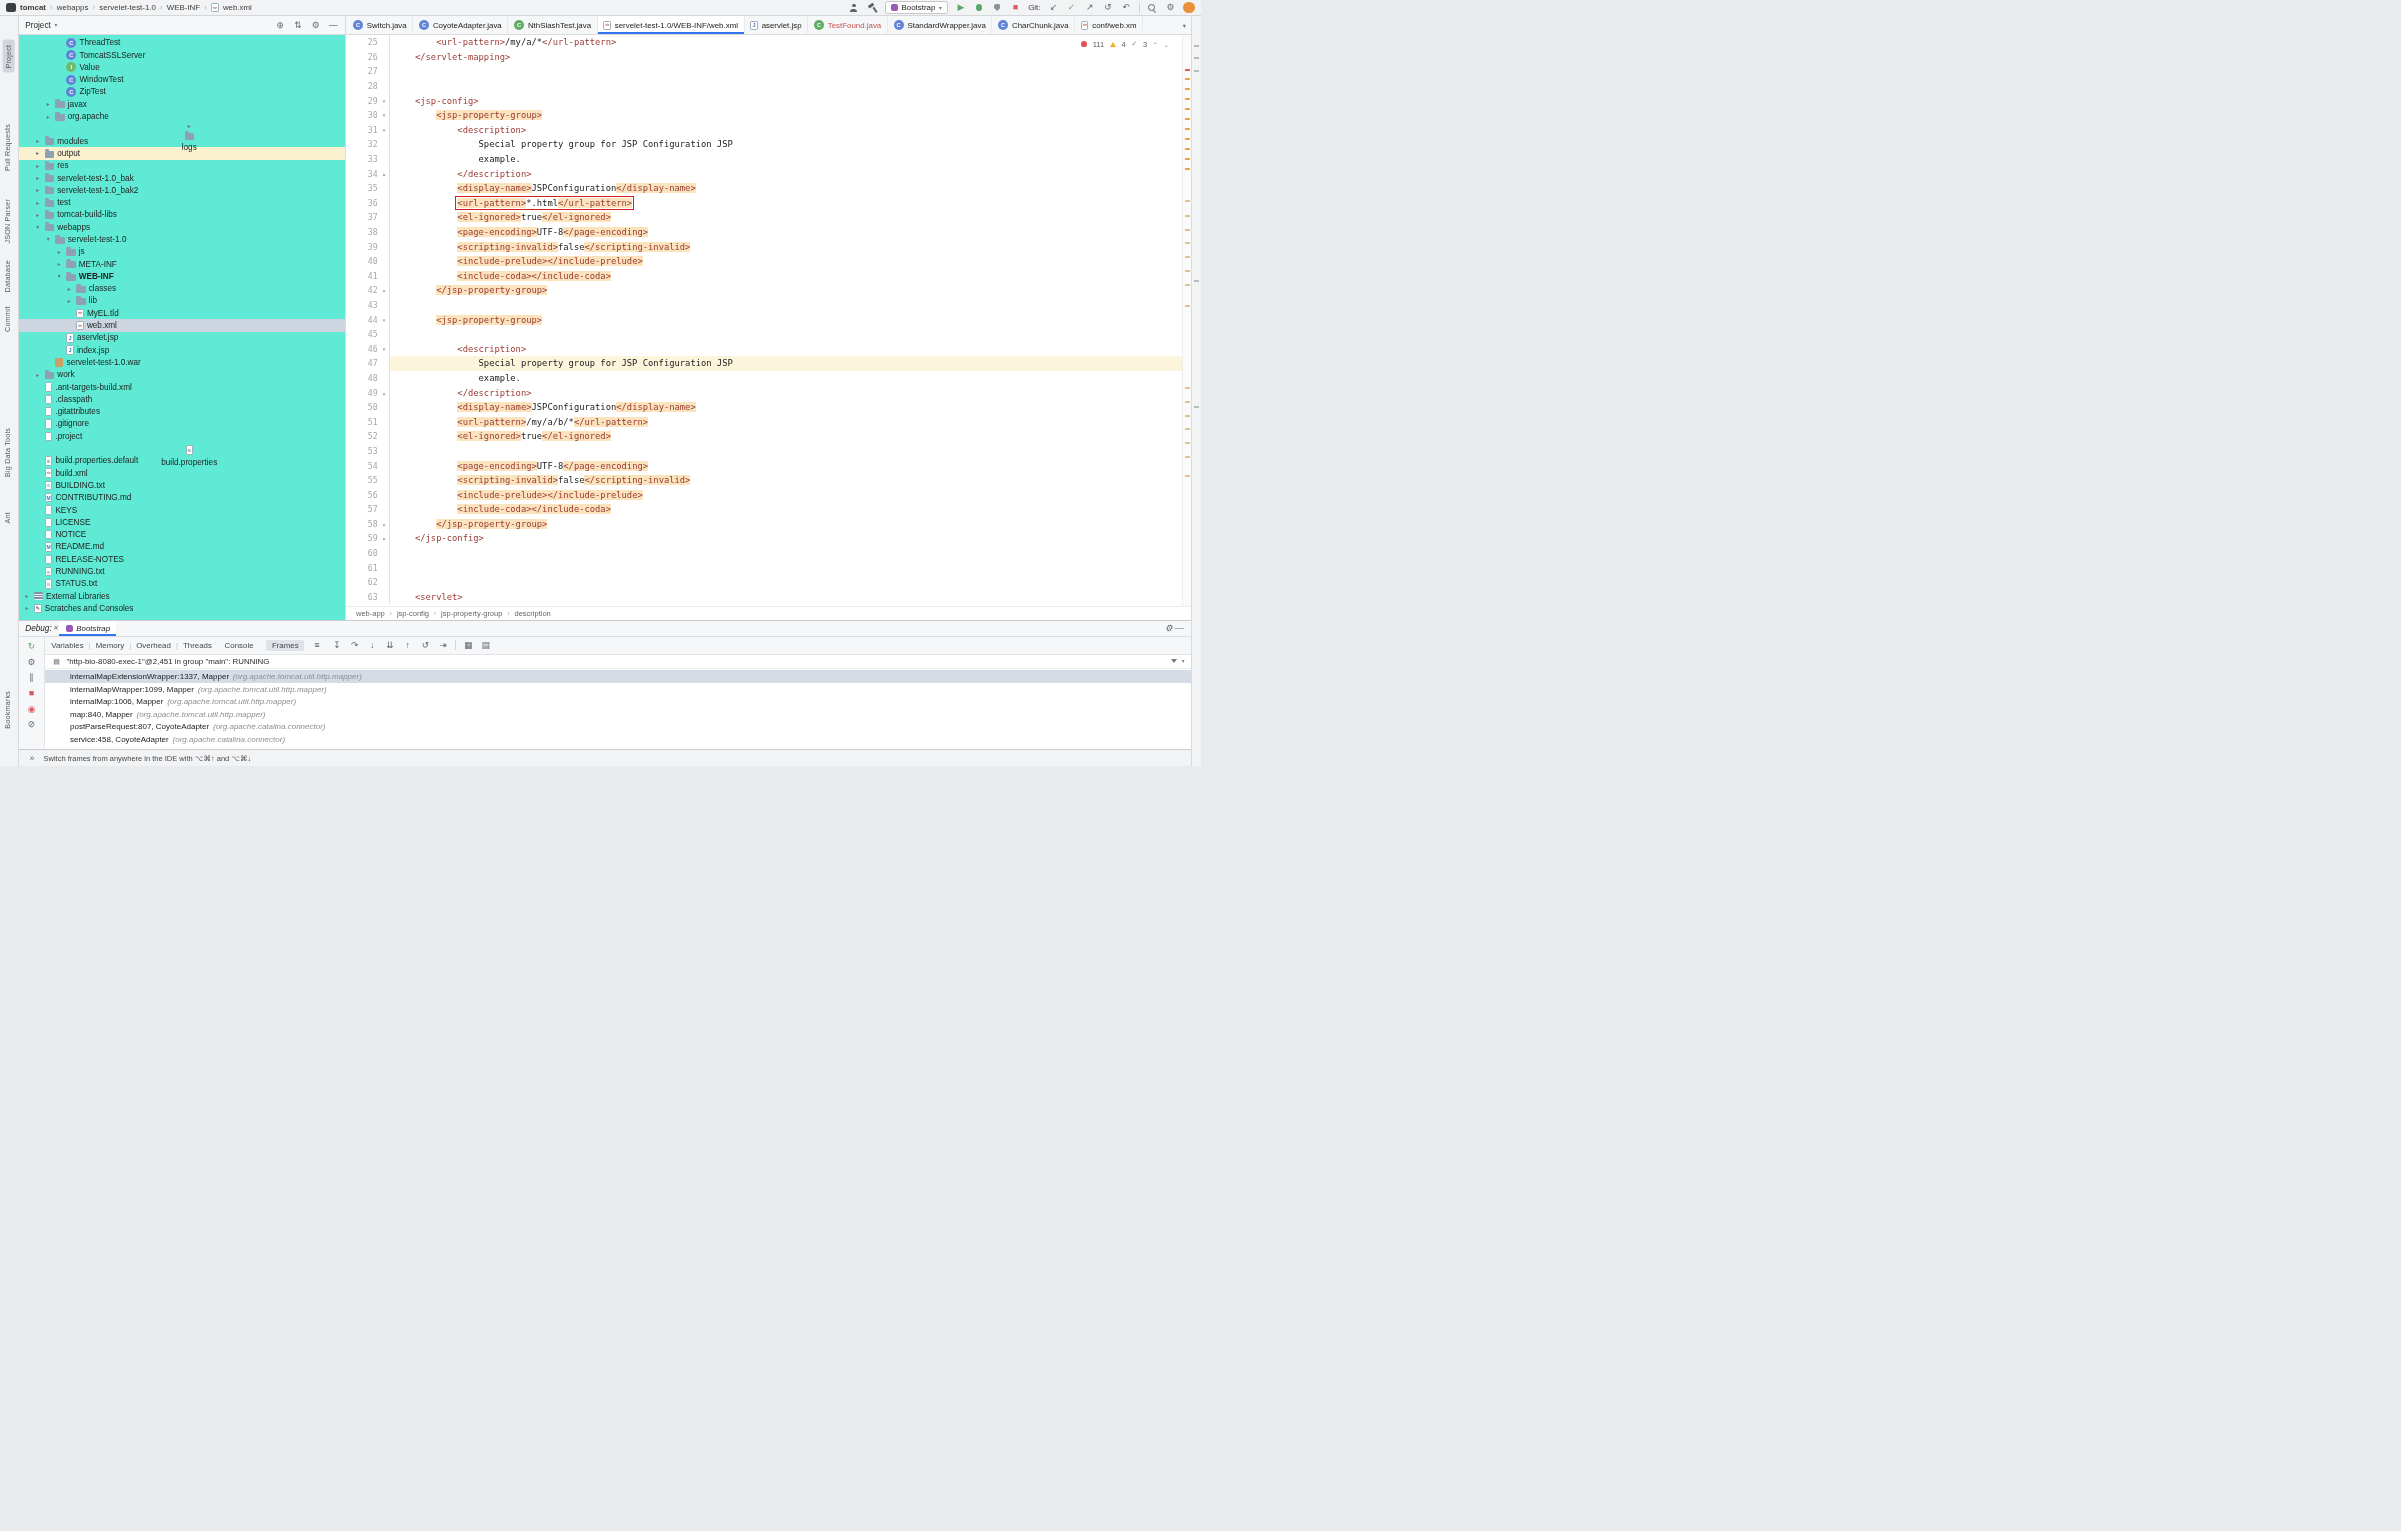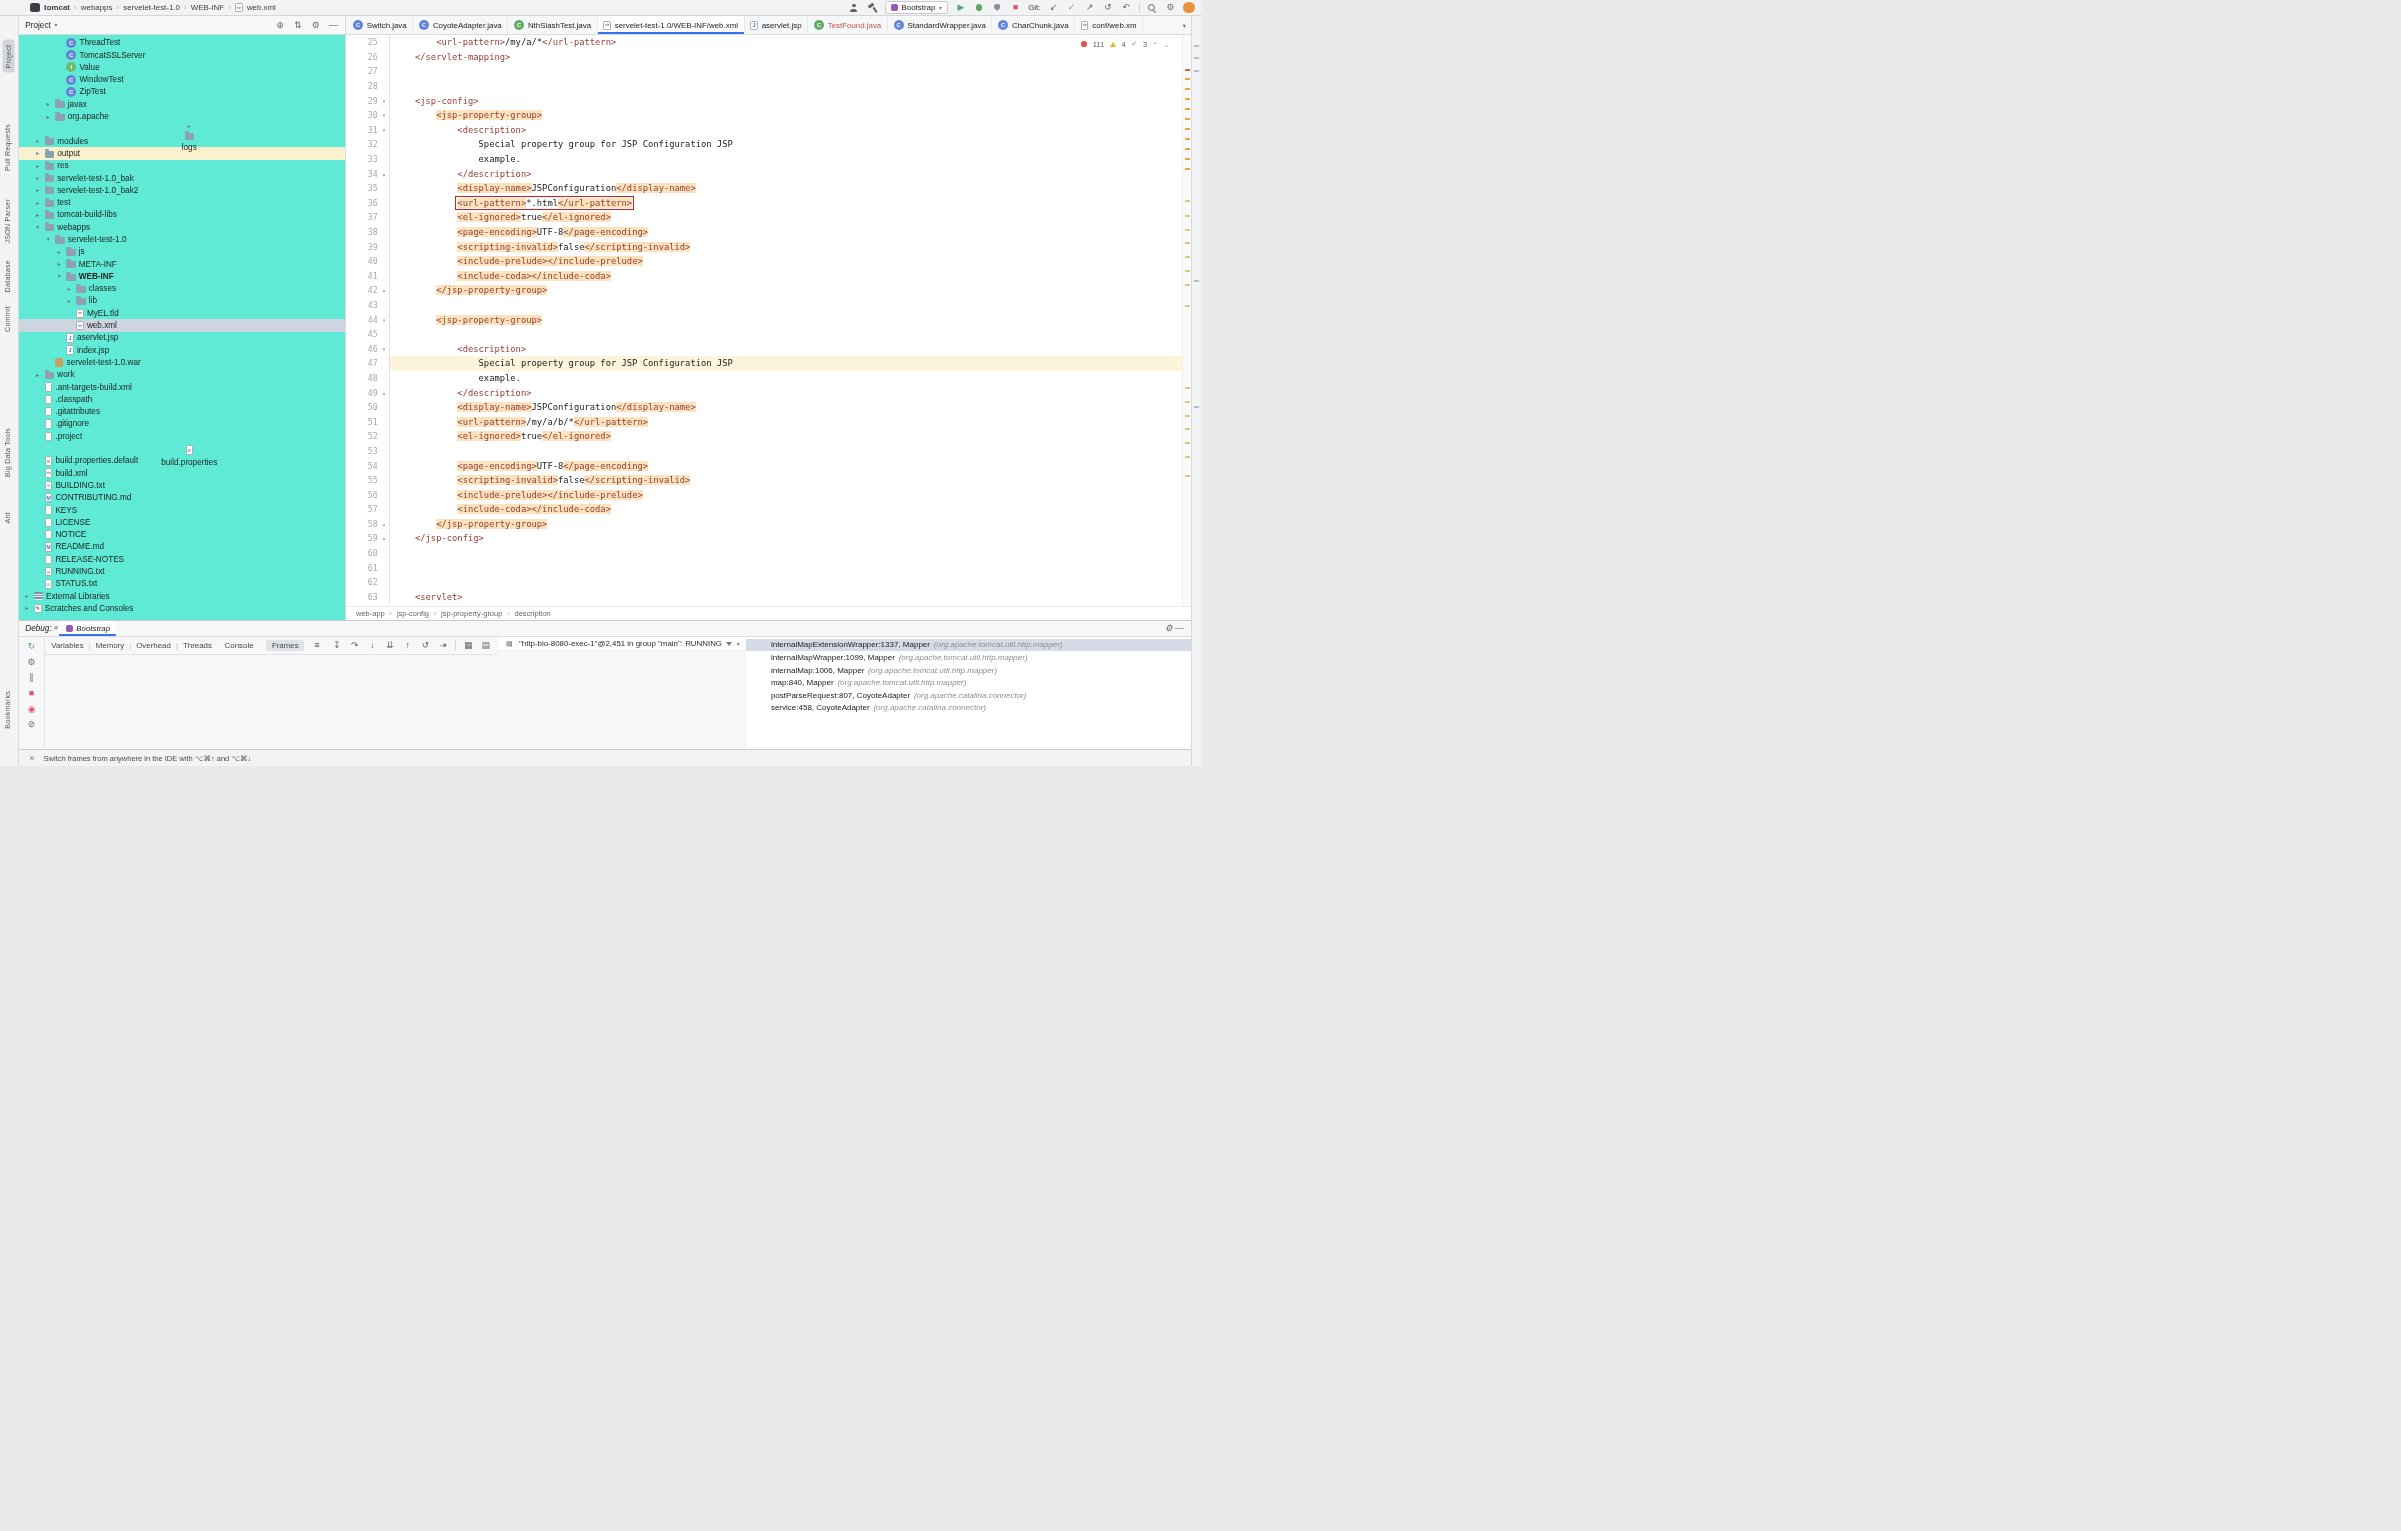--- a/index.html
+++ b/index.html
@@ -3,21 +3,21 @@
 <meta charset="utf-8">
 <style>
   * { box-sizing: border-box; margin: 0; padding: 0; }
   body { font-family: "Liberation Sans", sans-serif; background: #e9eaec; }
   .window { width: 1201px; height: 766px; background: #fff; position: relative; overflow: hidden;
             font-size: 8.2px; color: #1f1f1f; display: flex; flex-direction: column; }
 
   
   .titlebar { height: 16.3px; background: #f2f3f5; border-bottom: 0.6px solid #d5d6d8;
               display: flex; align-items: center; justify-content: space-between; padding: 0 6.3px; flex: none; }
-  .tb-left { display: flex; align-items: center; gap: 4.4px; font-size: 7.9px; color: #3c3c3c; margin-left: 24px; }
+  .tb-left { display: flex; align-items: center; gap: 4.4px; font-size: 7.9px; color: #3c3c3c; }
   .appicon { width: 9.4px; height: 9.4px; border-radius: 2.5px; background: #3b3f45; flex: none; }
   .tb-proj { font-weight: bold; }
   .tb-crumbs { display: flex; align-items: center; gap: 4.4px; }
   .tb-sep { color: #a0a0a0; font-size: 6.3px; }
   .tb-right { display: flex; align-items: center; gap: 7.5px; }
   .gi { display: inline-flex; align-items: center; justify-content: center; width: 10.7px; height: 10.7px;
         color: #60646a; font-size: 8.8px; line-height: 1; }
   .gi.green { color: #59a869; }
   .gi.red { color: #db5860; }
   .gi.xsmall { font-size: 6.3px; width: 7.5px; }
@@ -136,21 +136,21 @@
   .debug { height: 129px; flex: none; border-top: 0.6px solid #c9cbce; background: #f6f7f8;
            display: flex; flex-direction: column; }
   .dbg-head { height: 16.3px; flex: none; display: flex; align-items: center; padding: 0 6.3px;
               border-bottom: 0.6px solid #dcdee0; font-style: italic; }
   .dbg-label { font-size: 8.2px; }
   .dbg-tab { display: flex; align-items: center; gap: 3.8px; padding: 0 6.3px; height: 100%;
              background: #fff; box-shadow: inset 0 -1.9px 0 #3574f0; font-size: 7.9px; }
   .dbg-body { flex: 1; display: flex; min-height: 0; }
   .dbg-rail { width: 26px; flex: none; display: flex; flex-direction: column; align-items: center;
               gap: 5px; padding-top: 3.8px; border-right: 0.6px solid #e3e4e6; font-size: 8.2px; }
-  .dbg-right { flex: 1; display: flex; flex-direction: row; min-width: 0; }
+  .dbg-right { flex: 1; display: flex; flex-direction: column; min-width: 0; }
   .dbg-toolbar { height: 17.6px; flex: none; display: flex; align-items: center; gap: 7px; padding: 0 6.3px;
                  font-size: 7.9px; color: #45484c; border-bottom: 0.6px solid #e3e4e6; }
   .vsep { color: #c4c6c8; }
   .ftab { padding: 1.3px 5.7px; border-radius: 2.5px; }
   .ftab.active { background: #dfe3e8; }
   .dbg-icons { display: flex; gap: 7px; color: #67707a; font-size: 8.2px; margin-left: 2.5px; }
   .dbg-thread { height: 14px; flex: none; display: flex; align-items: center; gap: 4.4px; padding: 0 6.3px;
                 font-size: 7.9px; color: #2b2b2b; background: #fff; border-bottom: 0.6px solid #efefef; }
   .funnel { width: 0; height: 0; border-left: 3.1px solid transparent; border-right: 3.1px solid transparent;
             border-top: 4.4px solid #76797c; margin-left: auto; }

